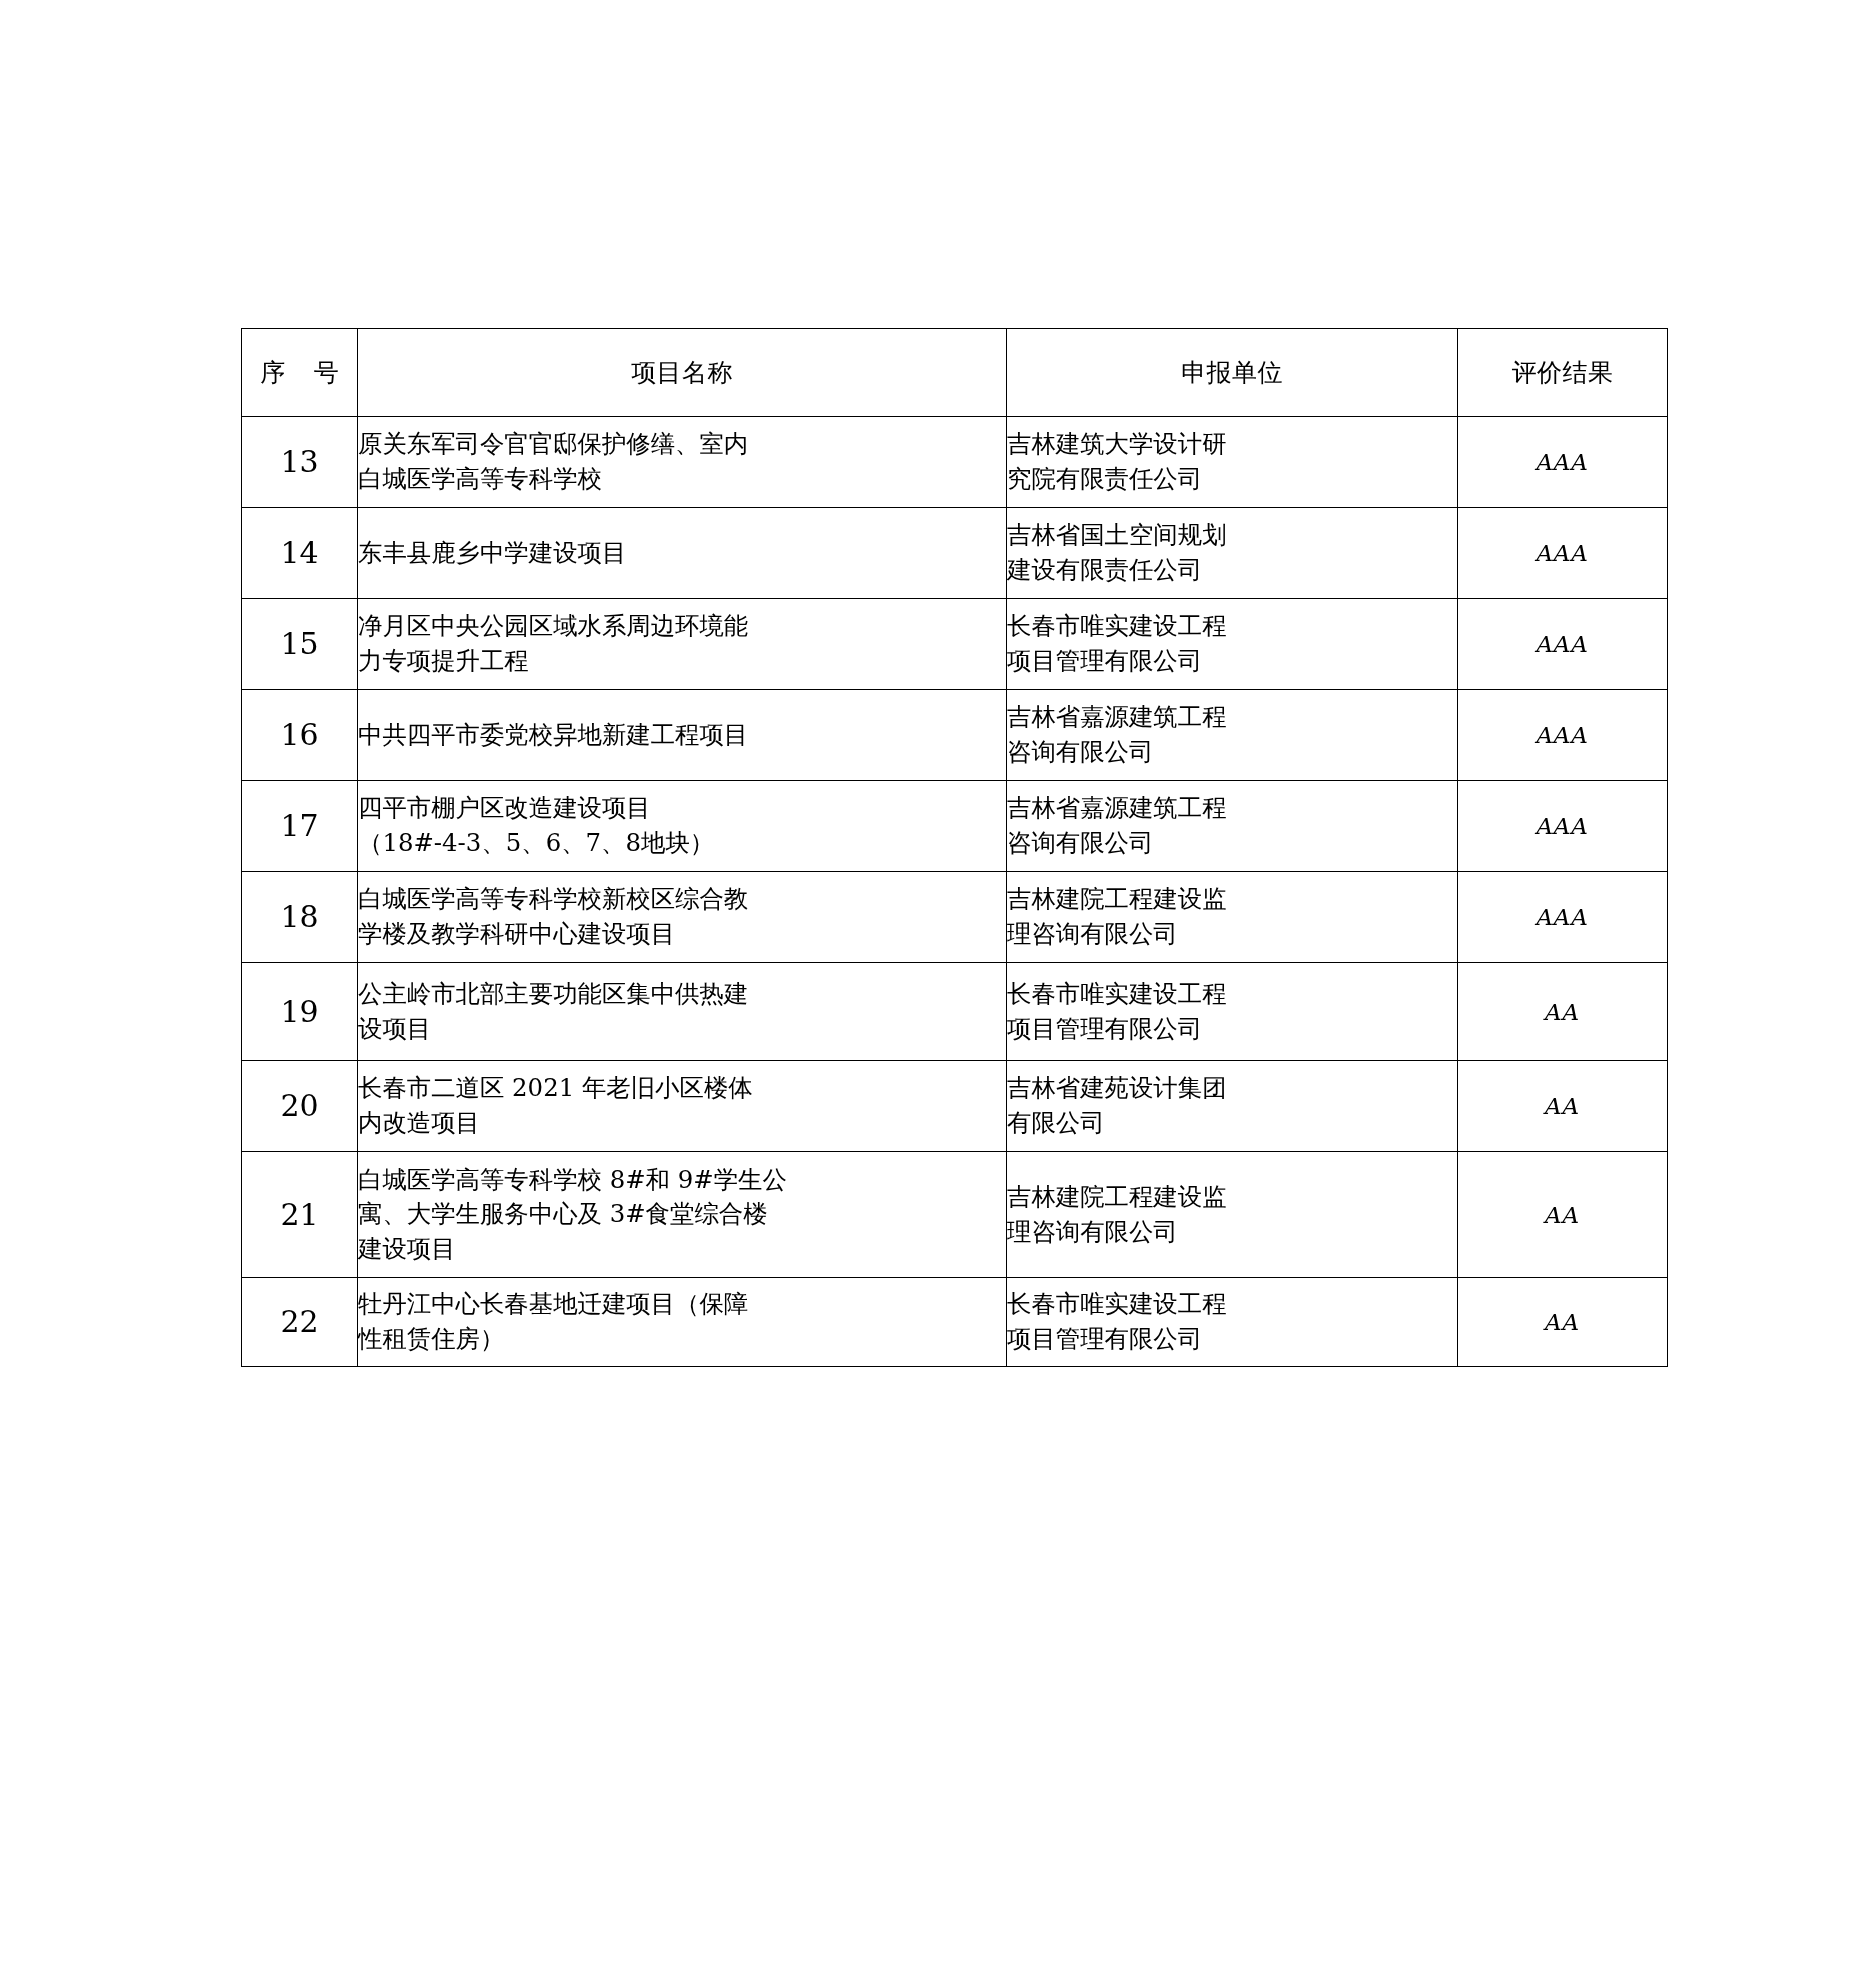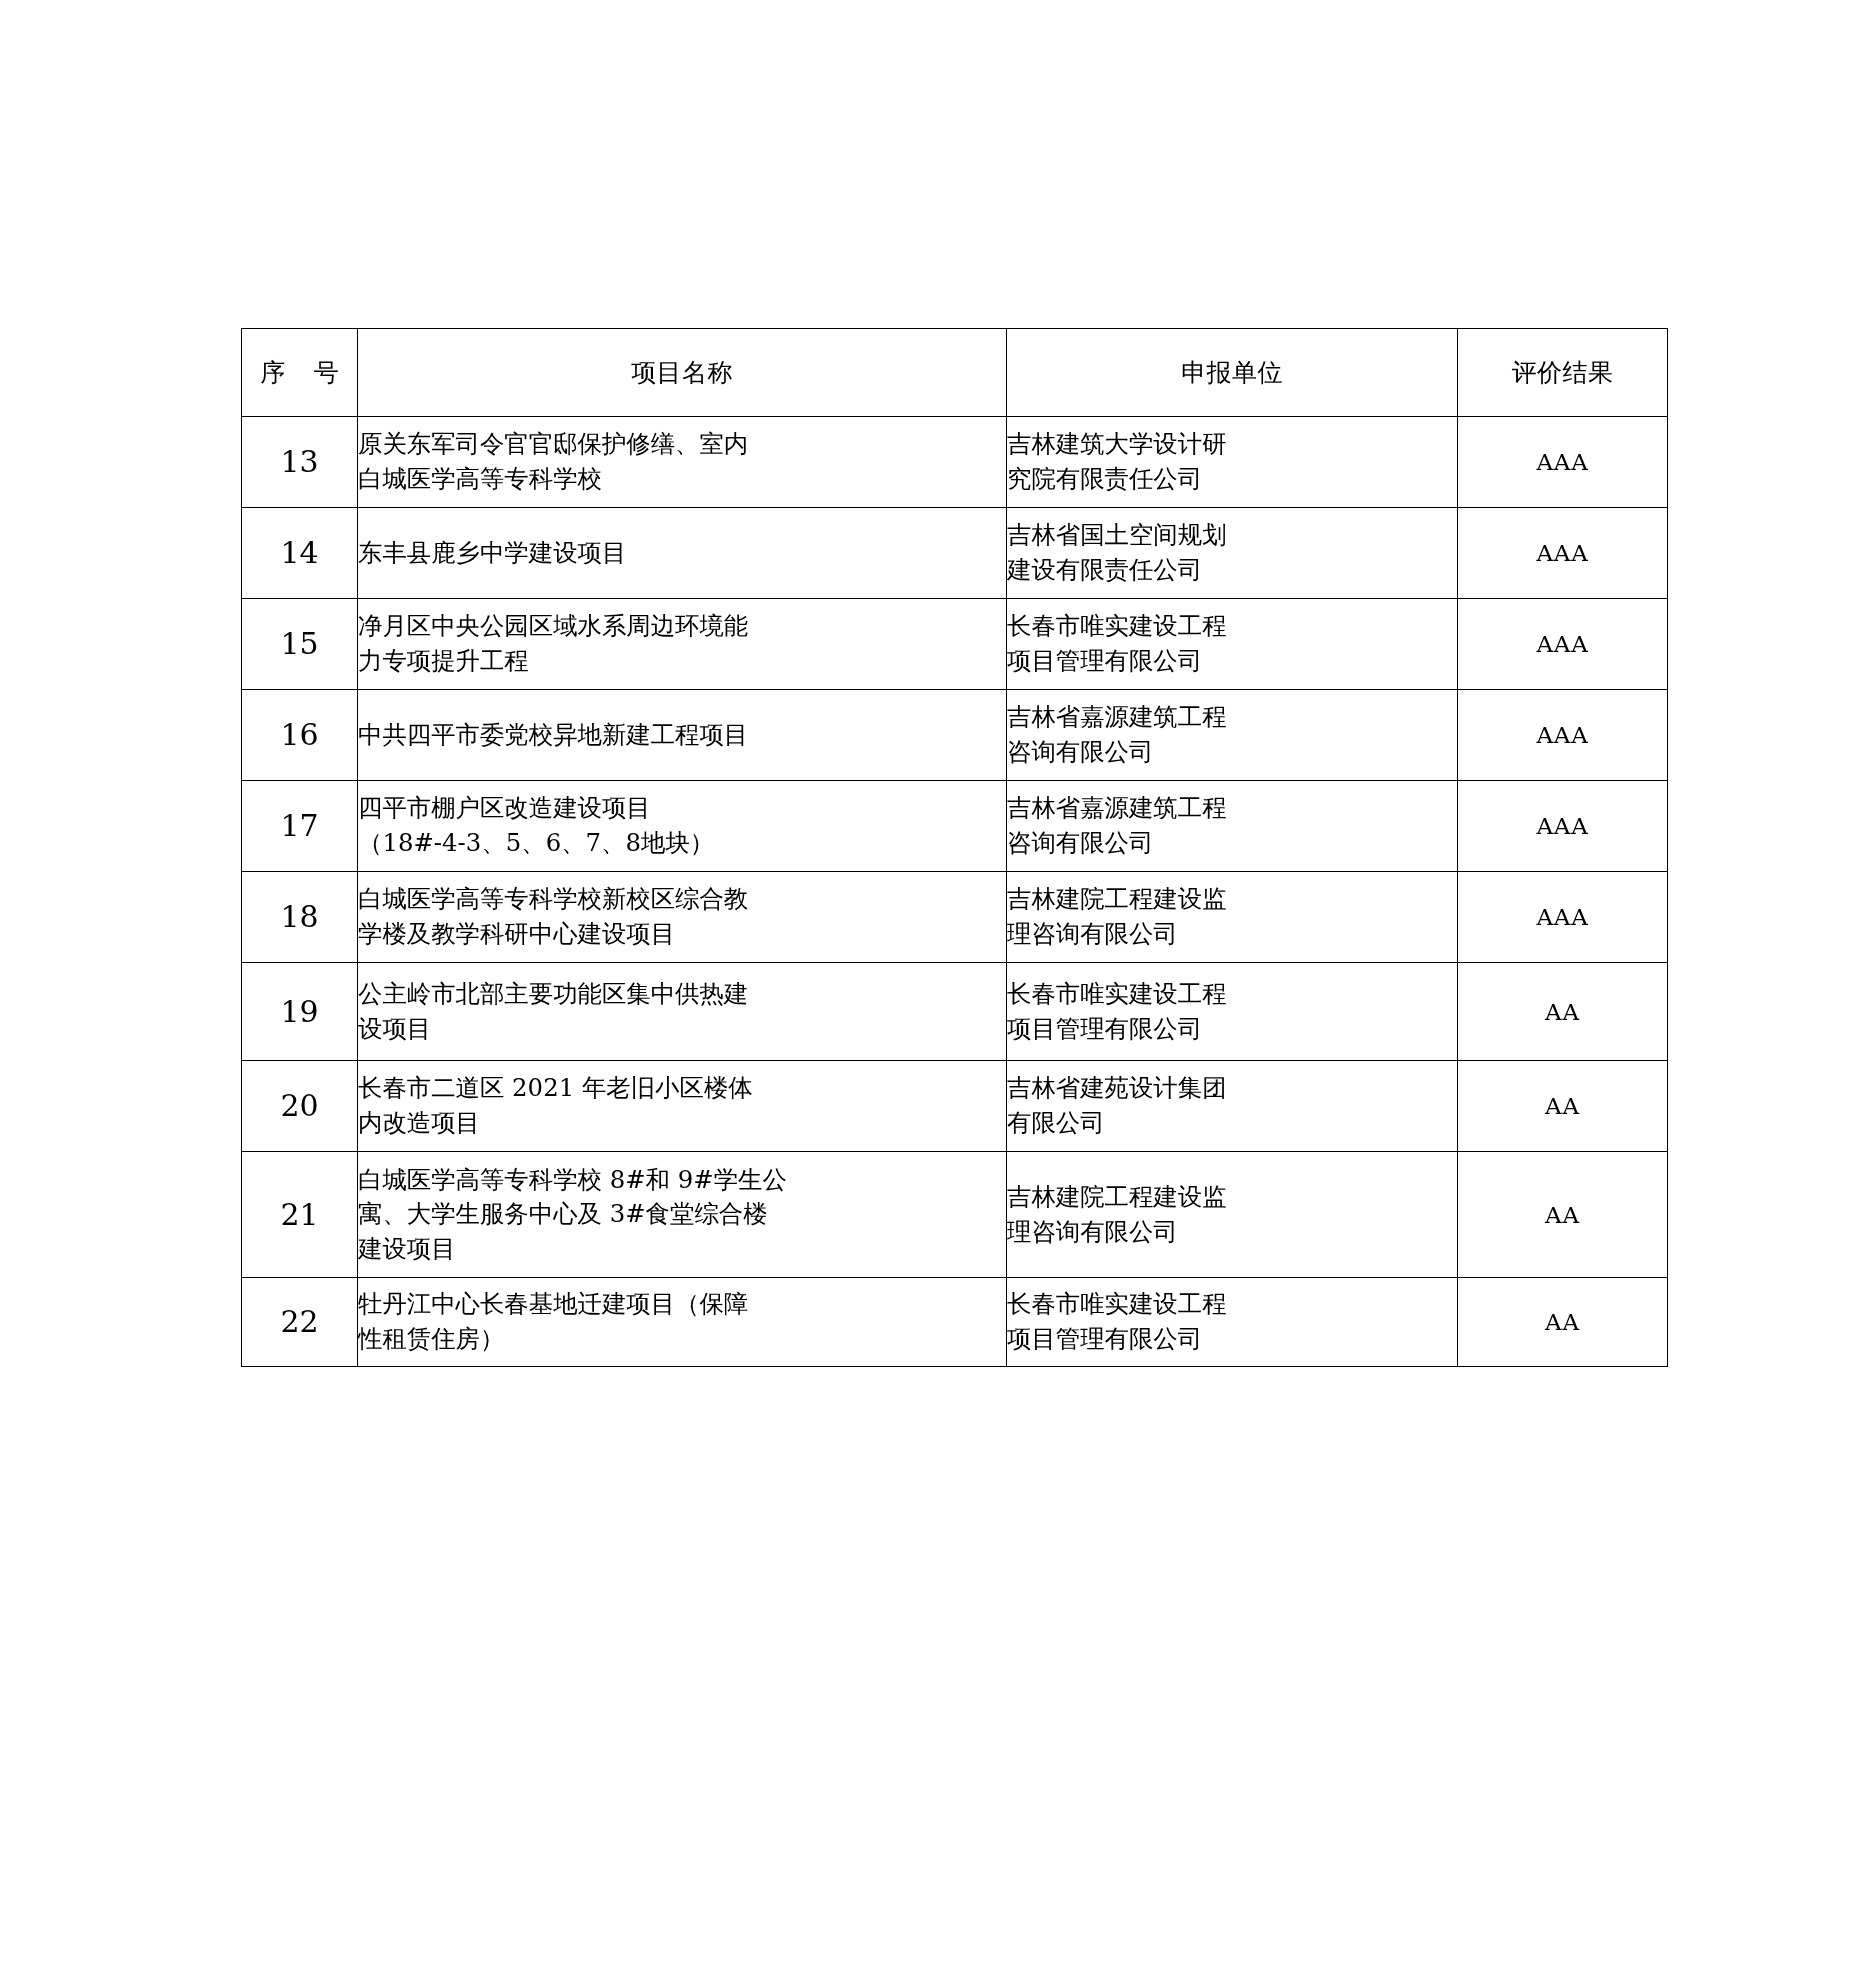--- a/index.html
+++ b/index.html
@@ -76,20 +76,21 @@
   .cell-unit {
     text-align: left;
     font-size: 24.4px;
     line-height: 1.42;
     padding: 11.8px 11.8px 11.8px 15.7px;
   }
   .cell-result {
     text-align: center;
     font-size: 23px;
     letter-spacing: 0.8px;
+    font-style: italic;
   }
   .cell-name .ln,
   .cell-unit .ln { display: block; white-space: nowrap; }
 
   .r1 { height: 91px; }
   .r2 { height: 91px; }
   .r3 { height: 91px; }
   .r4 { height: 91px; }
   .r5 { height: 91px; }
   .r6 { height: 91px; }

